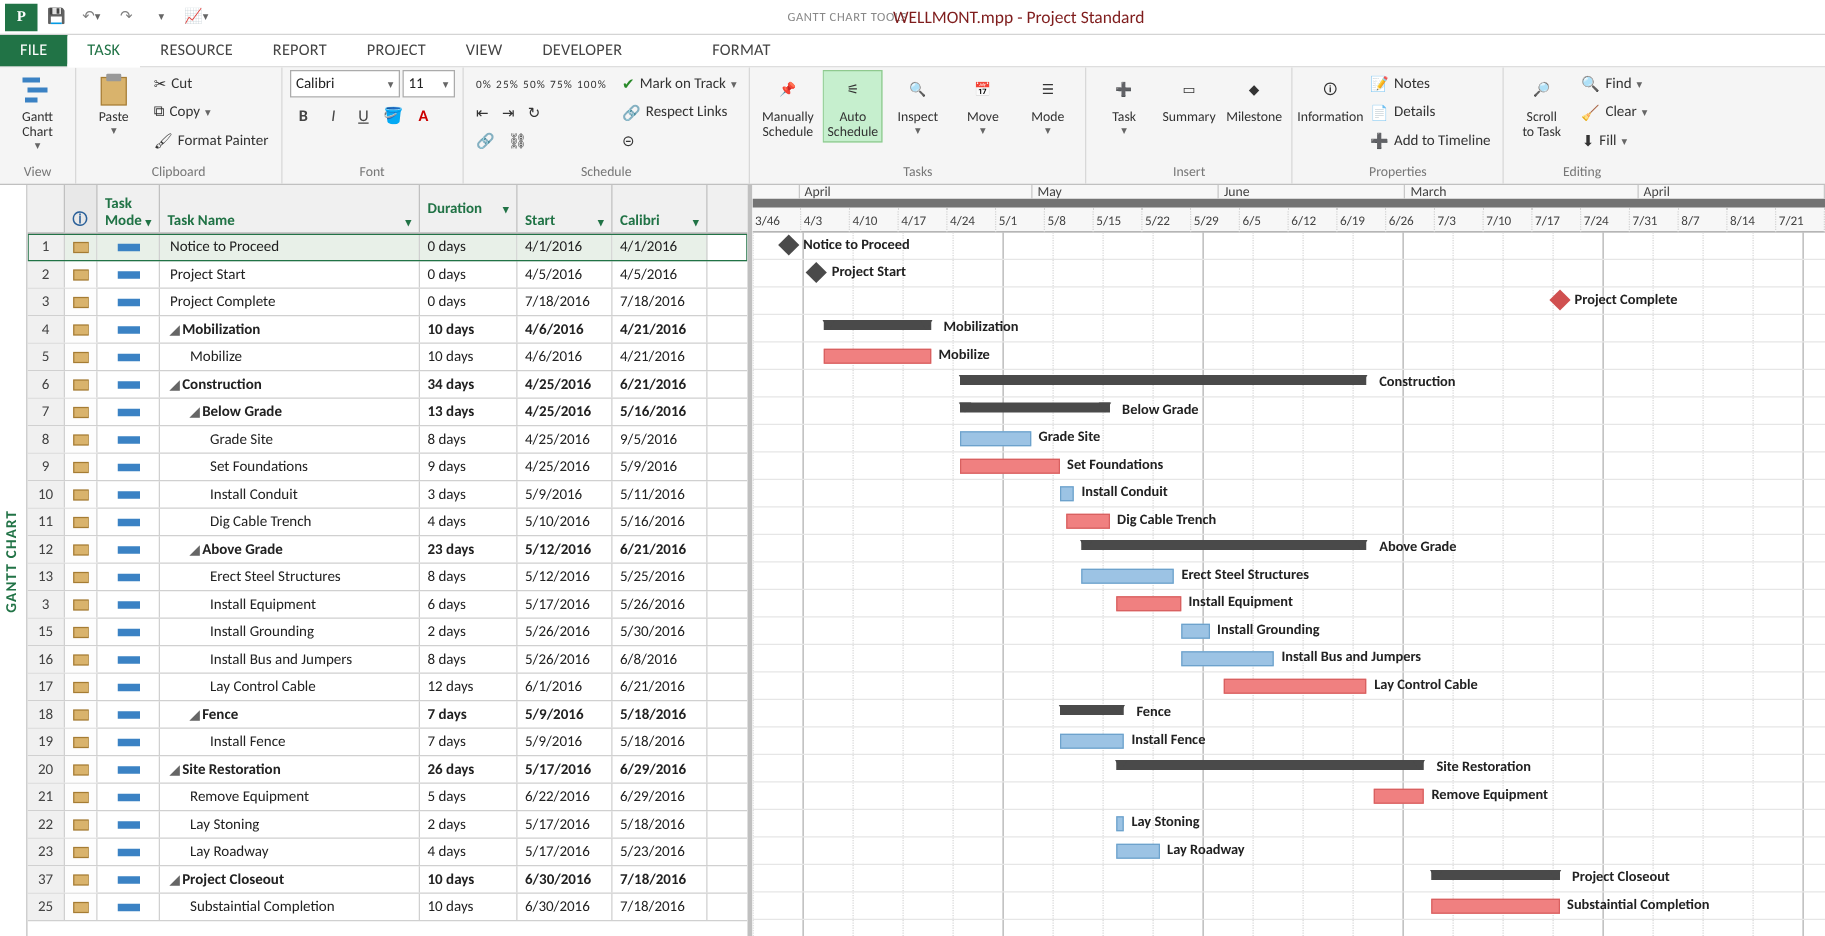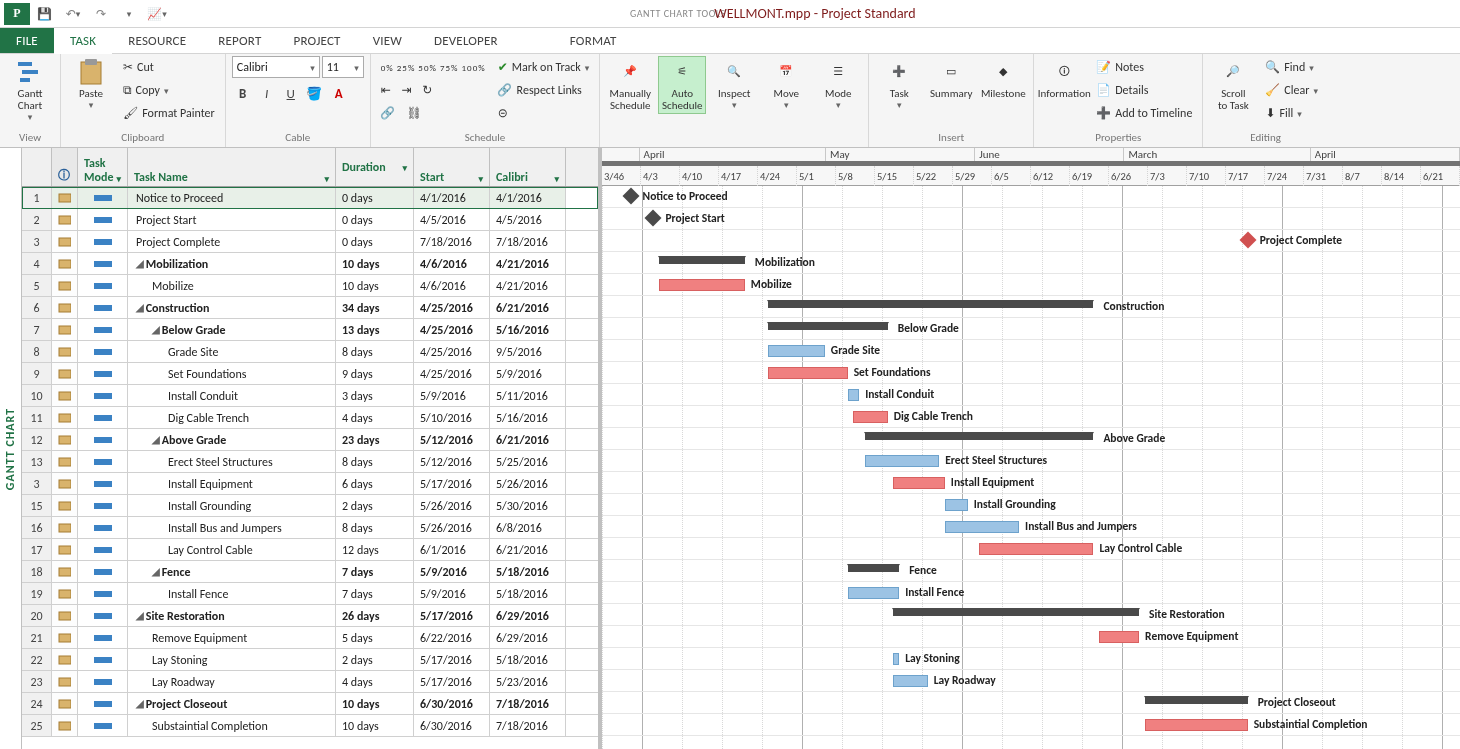--- a/index.html
+++ b/index.html
@@ -69,21 +69,21 @@
   .gc.fin   { width:76px; }
   .bold { font-weight:bold; }
   .grow.sel .gc:not(.row-head){ background:#e8f0e8; }
   .grow.sel { outline:1px solid #217346; outline-offset:-1px; }
   .collapse-caret { color:#666; font-size:10px; margin-right:2px; }
 
   
   .gantt { flex:1; position:relative; overflow:hidden; background:#fff; }
   .timescale { height:38px; border-bottom:1px solid #a0a0a0; background:#f7f7f7; position:relative; }
   .timescale .top-row, .timescale .bot-row { position:absolute; left:0; right:0; display:flex; }
-  .timescale .top-row { top:0; height:18px; border-bottom:5px solid #737373;}
+  .timescale .top-row { top:0; height:18px; border-bottom:7px solid #737373;}
   .timescale .bot-row { top:18px; height:20px; }
   .ts-top { border-right:1px solid #c8c8c8; font-size:11px; color:#444; padding-left:4px; display:flex; align-items:center; }
   .ts-bot { width:40px; border-right:1px dotted #d4d4d4; font-size:10.5px; color:#444; display:flex; align-items:center; justify-content:flex-start; padding-left:2px;}
   .gantt-body { position:absolute; top:38px; left:0; right:0; bottom:0; }
   .gantt-row { height:22px; border-bottom:1px solid #e6e6e6; position:relative; }
   .gridlines { position:absolute; inset:0; pointer-events:none; }
   .vline { position:absolute; top:0; bottom:0; border-left:1px dotted #d8d8d8; }
   .vline.solid { border-left:1px solid #b0b0b0; }
   .bar { position:absolute; top:5px; height:12px; }
   .bar.task-red  { background:#f08080; border:1px solid #d86060; }
@@ -212,21 +212,21 @@
             </div>
         <div class="fbtn">
               <span>🪣</span>
             </div>
         <div class="fbtn">
               <span style="color:#c00;font-weight:bold">A</span>
             </div>
       </div>
     </div>
       </div>
-    <div class="group-label">Cable</div>
+    <div class="group-label">Font</div>
   </div>
 
   <div class="ribbon-group">
     <div class="group-body">
       <div class="rcol">
         <div class="rbtn-sm">
             <span style="font-size:9px;letter-spacing:1px">0% 25% 50% 75% 100%</span>
           </div>
         <div class="rbtn-sm"><span>⇤</span>&nbsp;<span>⇥</span>&nbsp;<span>↻</span></div>
         <div class="rbtn-sm"><span>🔗</span>&nbsp;<span>⛓</span></div>
@@ -270,20 +270,21 @@
           <div class="icon32">📅</div>
           <span>Move</span>
           <span class="caret">▾</span>
         </div>
       <div class="rbtn-big">
           <div class="icon32">☰</div>
           <span>Mode</span>
           <span class="caret">▾</span>
         </div>
     </div>
+    <div class="group-label">Tasks</div>
   </div>
 
   <div class="ribbon-group">
     <div class="group-body">
       <div class="rbtn-big">
           <div class="icon32">➕</div>
           <span>Task</span>
           <span class="caret">▾</span>
         </div>
       <div class="rbtn-big">
@@ -770,21 +771,21 @@
             <svg width="18" height="12">
               <rect x="0" y="3" width="18" height="6" fill="#3b82c4"></rect>
             </svg>
           </div>
           <div class="gc name " style="padding-left:24px">Lay Roadway</div>
           <div class="gc dur ">4 days</div>
           <div class="gc start ">5/17/2016</div>
           <div class="gc fin ">5/23/2016</div>
         </div>
         <div class="grow">
-          <div class="gc row-head">24</div>
+          <div class="gc row-head">37</div>
           <div class="gc ind">
             <svg width="14" height="14">
               <rect x="1" y="3" width="12" height="8" fill="#d9b36c" stroke="#a57c33"></rect>
             </svg>
           </div>
           <div class="gc mode">
             <svg width="18" height="12">
               <rect x="0" y="3" width="18" height="6" fill="#3b82c4"></rect>
             </svg>
           </div>
@@ -838,21 +839,21 @@
           <div class="ts-bot">6/12</div>
           <div class="ts-bot">6/19</div>
           <div class="ts-bot">6/26</div>
           <div class="ts-bot">7/3</div>
           <div class="ts-bot">7/10</div>
           <div class="ts-bot">7/17</div>
           <div class="ts-bot">7/24</div>
           <div class="ts-bot">7/31</div>
           <div class="ts-bot">8/7</div>
           <div class="ts-bot">8/14</div>
-          <div class="ts-bot">6/21</div>
+          <div class="ts-bot">7/21</div>
         </div>
     </div>
     <div class="gantt-body" id="gantt-body">
       <div class="gridlines" id="gridlines">
           <div class="vline" style="left: 0px;"></div>
           <div class="vline solid" style="left: 40px;"></div>
           <div class="vline" style="left: 80px;"></div>
           <div class="vline" style="left: 120px;"></div>
           <div class="vline" style="left: 160px;"></div>
           <div class="vline solid" style="left: 200px;"></div>

